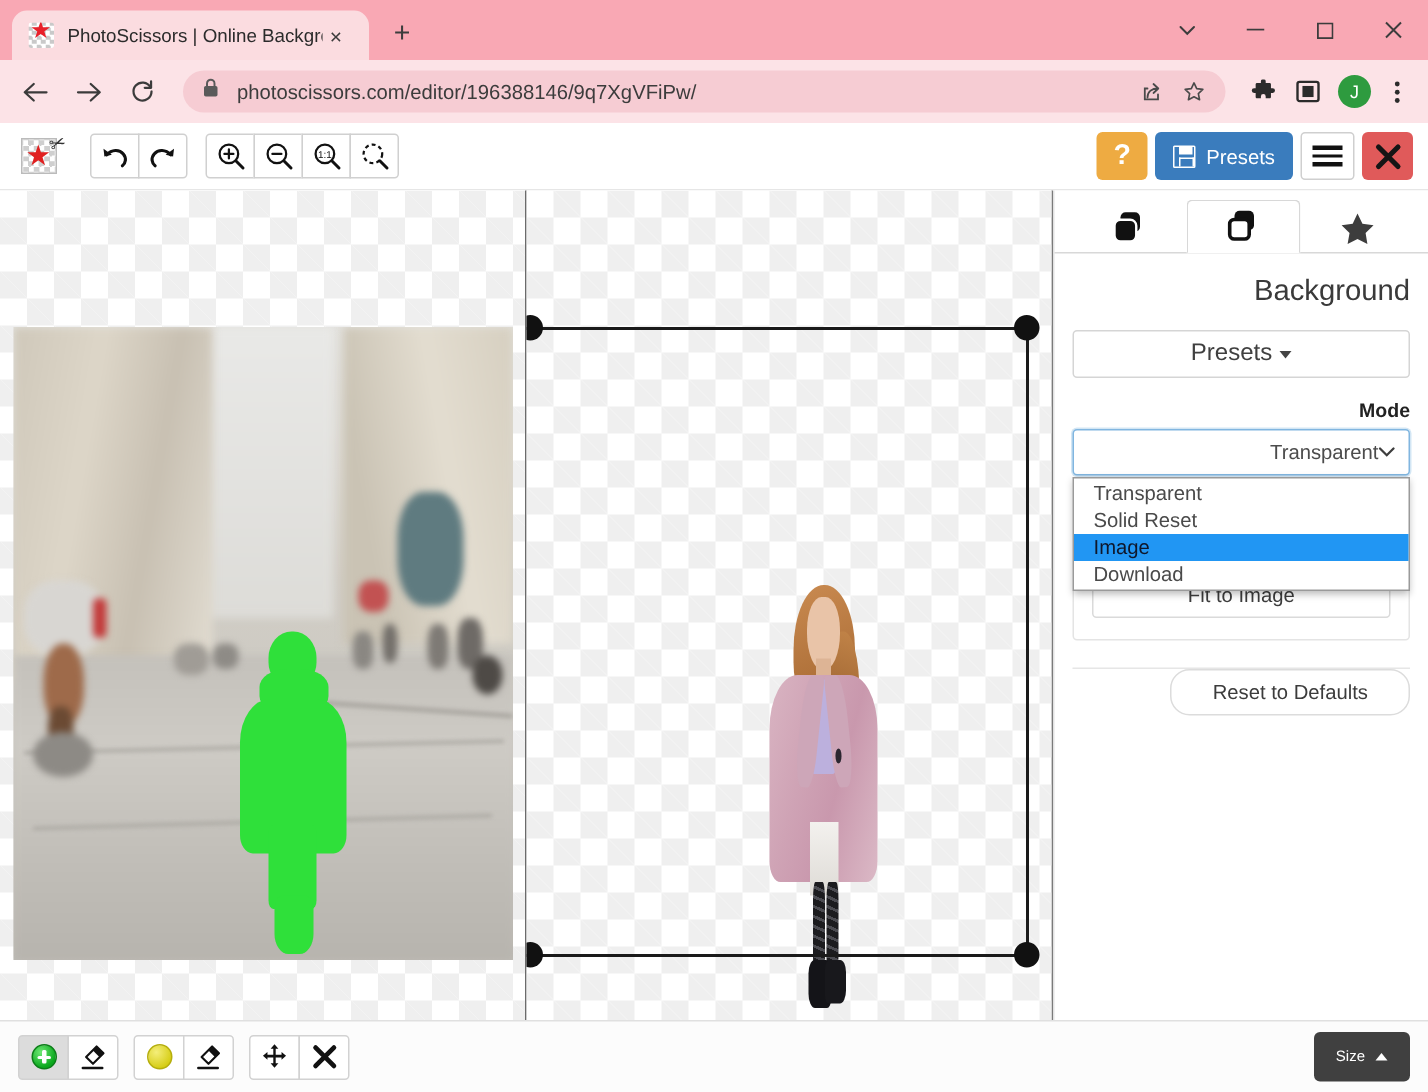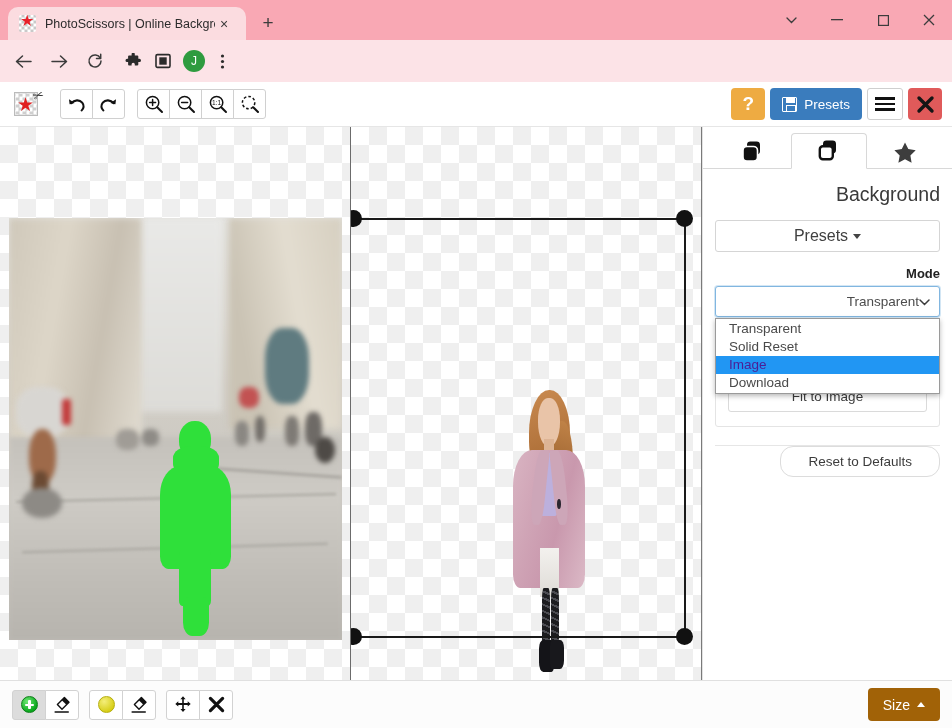--- a/index.html
+++ b/index.html
@@ -268,21 +268,21 @@
     position: absolute; left: 0; top: 32px; width: 100%;
     background: #fff; border: 1px solid #9a9a9a;
     box-shadow: 0 2px 5px rgba(0,0,0,.28);
     z-index: 40; padding: 1px 0 1px 0;
   }
   .dd-opt {
     height: 18px; display: flex; align-items: center;
     padding: 0 0 0 13px; font-size: 13.5px; color: #4a4a4a;
     line-height: 18px;
   }
-  .dd-opt.sel { background: #2196f3; color: #4c1d95; }
+  .dd-opt.sel { background: #2196f3; color: #0f172a; }
 
   .behind-card {
     border: 1px solid #e4e4e4; border-radius: 3px;
     margin-top: 8px; padding: 14px 12px 14px 12px;
   }
   .num-input {
     width: 100%; height: 31px; border: 1px solid #dadada; border-radius: 3px;
     background: #fff; font-size: 13.5px; color: #3a3a3a;
     display: flex; align-items: center; padding-left: 11px;
   }
@@ -322,22 +322,22 @@
     content:""; position:absolute; background:#fff; border-radius:1px;
   }
   .dot-green::before { left: 6.5px; top: 3px; width: 2.5px; height: 9px; }
   .dot-green::after  { left: 3px; top: 6.5px; width: 9px; height: 2.5px; }
   .dot-yellow {
     width: 17px; height: 17px; border-radius: 50%;
     background: radial-gradient(circle at 35% 30%, #f4ee7a, #d6cd14 75%);
     border: 1px solid #b5ae0d;
   }
   .size-btn {
-    margin-left: auto; height: 33px; background: #a16207; border-radius: 4px;
-    color: #fff; font-size: 14px; display: flex; align-items: center;
+    margin-left: auto; height: 33px; background: #404040; border-radius: 4px;
+    color: #fff; font-size: 10px; display: flex; align-items: center;
     padding: 0 15px; gap: 7px;
   }
 </style>
 </head>
 <body>
 
 <div class="browser">
 
   <div class="titlebar">
     <div class="tabstrip">
@@ -383,20 +383,40 @@
           <path d="M9.5 2L15.5 7.5L9.5 13M15.2 7.5H1" stroke="#3b3b3b" stroke-width="1.5" fill="none" stroke-linecap="round" stroke-linejoin="round"></path>
         </svg>
     </div>
     <div class="nav-btn">
       <svg width="16" height="16" viewBox="0 0 16 16">
           <path d="M13.3 5.2A6 6 0 1 0 14 8" stroke="#3b3b3b" stroke-width="1.5" fill="none" stroke-linecap="round"></path>
           <path d="M13.7 1.3v4.2h-4.2" stroke="#3b3b3b" stroke-width="1.5" fill="none" stroke-linecap="round" stroke-linejoin="round"></path>
         </svg>
     </div>
 
+    <div class="omnibox">
+      <span class="lock-icon">
+        <svg width="11" height="13" viewBox="0 0 11 13">
+            <rect x="1" y="5.3" width="9" height="7" rx="1.2" fill="#5a5a5a"></rect>
+            <path d="M3 5.3V3.6a2.5 2.5 0 0 1 5 0v1.7" stroke="#5a5a5a" stroke-width="1.3" fill="none"></path>
+          </svg>
+      </span>
+      <span class="omnibox-url" title="photoscissors.com/editor/196388146/9q7XgVFiPw/">photoscissors.com/editor/196388146/9q7XgVFiPw/</span>
+      <span class="omni-act">
+        <svg width="14" height="14" viewBox="0 0 14 14">
+            <path d="M4 11c0-4 3-6 7-6M8 2l3.2 3L8 8" stroke="#4a4a4a" stroke-width="1.2" fill="none" stroke-linecap="round" stroke-linejoin="round"></path>
+            <path d="M11 9v3.2H2.2V5H4" stroke="#4a4a4a" stroke-width="1.2" fill="none" stroke-linecap="round"></path>
+          </svg>
+      </span>
+      <span class="omni-act">
+        <svg width="14" height="14" viewBox="0 0 14 14">
+            <path d="M7 1.3l1.8 3.8 4.1.5-3 2.8.8 4.1L7 10.5 3.3 12.5l.8-4.1-3-2.8 4.1-.5z" stroke="#4a4a4a" stroke-width="1.1" fill="none" stroke-linejoin="round"></path>
+          </svg>
+      </span>
+    </div>
 
     <div class="ext-btn">
       <svg width="17" height="17" viewBox="0 0 17 17">
           <path d="M6.6 1.2a1.6 1.6 0 0 1 3.2 0V2.4h2.6c.5 0 .9.4.9.9v2.5h1.1a1.6 1.6 0 0 1 0 3.2h-1.1v2.6c0 .5-.4.9-.9.9H9.8v-1.2a1.6 1.6 0 0 0-3.2 0v1.2H4c-.5 0-.9-.4-.9-.9V9h-1a1.6 1.6 0 0 1 0-3.2h1V3.3c0-.5.4-.9.9-.9h2.6z" fill="#2b2b2b"></path>
         </svg>
     </div>
     <div class="ext-btn">
       <svg width="16" height="16" viewBox="0 0 16 16">
           <rect x="1" y="1.6" width="14" height="12.8" rx="1.4" stroke="#2b2b2b" stroke-width="1.6" fill="none"></rect>
           <rect x="4.3" y="4.3" width="7.4" height="7.4" fill="#2b2b2b"></rect>

